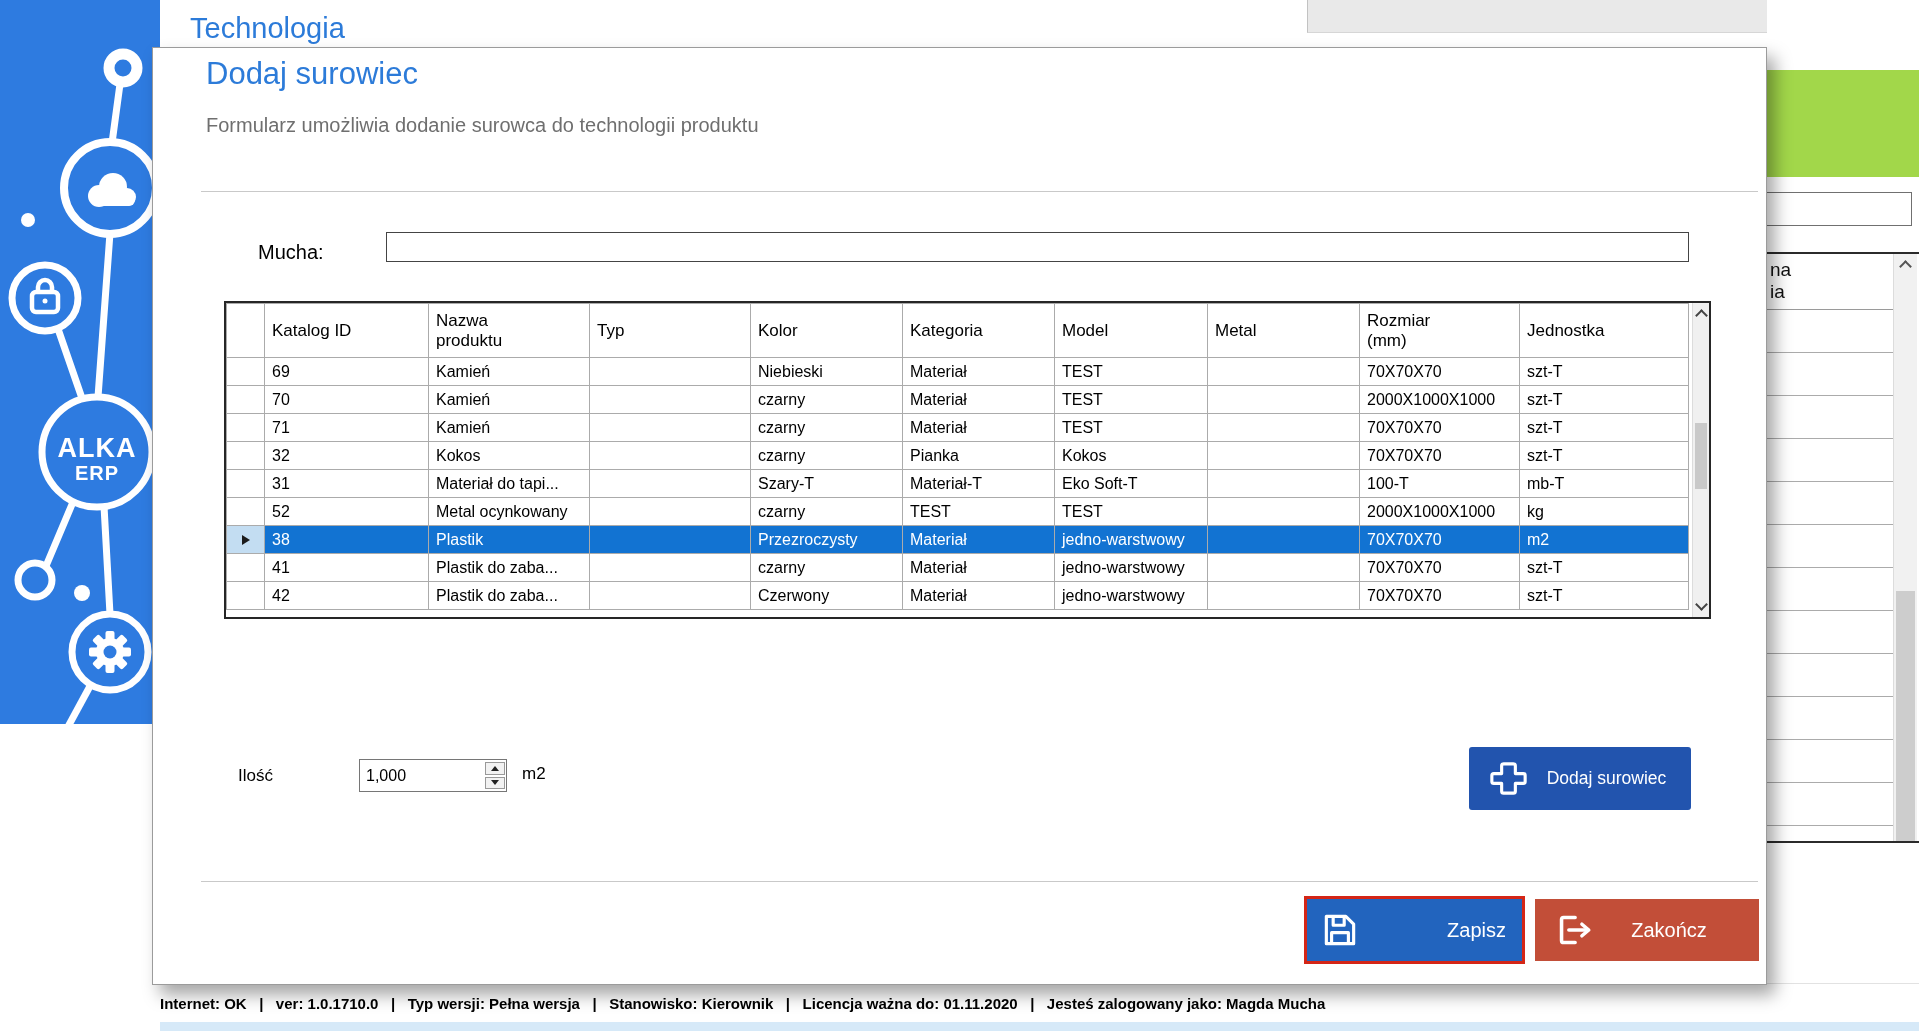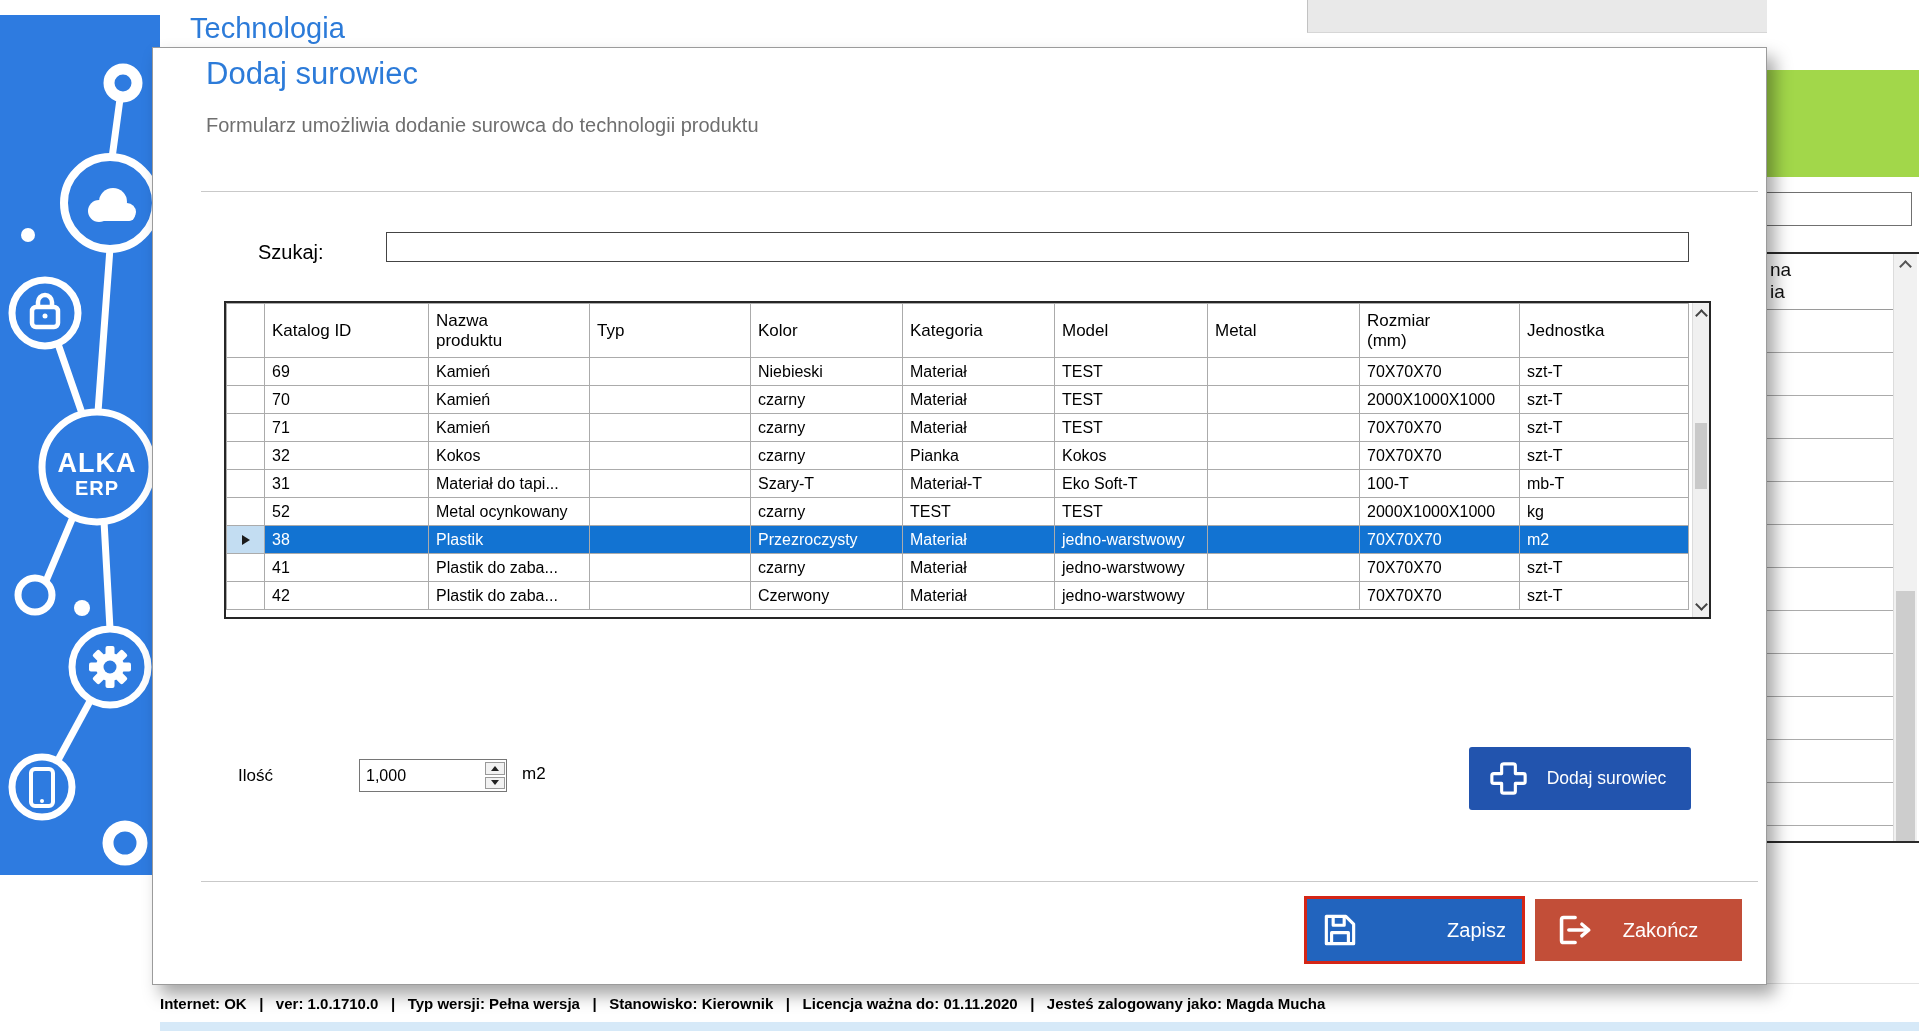--- a/index.html
+++ b/index.html
@@ -23,21 +23,21 @@
   .bg-grid{position:absolute;left:0;top:252px;width:152px;height:591px;background:#fff;border-top:2px solid #2b2b2b;border-bottom:2px solid #2b2b2b;overflow:hidden}
   .bg-grid-header{height:56px;border-bottom:1px solid #9a9a9a;padding:5px 0 0 3px;font-size:19px;line-height:22px;color:#111;width:126px}
   .bg-row{height:43px;border-bottom:1px solid #ababab;width:126px}
   .bg-scroll{position:absolute;right:2px;top:0;width:24px;height:673px;background:#F1F1F1;border-left:1px solid #dcdcdc}
   .bg-scroll .thumb{position:absolute;left:2px;top:337px;width:19px;height:290px;background:#CDCDCD}
   .chev{position:absolute;left:7px;width:9px;height:9px;border-left:2px solid #555;border-top:2px solid #555}
   .chev.up{top:8px;transform:rotate(45deg)}
   .chev.down{bottom:8px;transform:rotate(225deg)}
 
   
-  .sidebar{position:absolute;left:0;top:15px;width:160px;height:860px;background:var(--sidebar_blue);z-index:2;overflow:hidden}
+  .sidebar{position:absolute;left:0;top:0;width:160px;height:724px;background:var(--sidebar_blue);z-index:2;overflow:hidden}
   .menu-item{position:absolute;left:0;width:160px;display:flex;align-items:center;padding-left:10px;border-top:1px solid rgba(255,255,255,.55);color:#EEF5FF;cursor:pointer}
   .menu-ico{width:26px;height:26px;min-width:26px;border:2px solid #fff;border-radius:50%;display:flex;align-items:center;justify-content:center;font-size:15px;color:#fff;margin-right:14px}
   .menu-label{font-size:18px;white-space:nowrap}
 
   
   .statusbar{position:absolute;left:160px;top:983px;width:1759px;height:39px;background:#fff;line-height:39px;font-size:15px;font-weight:bold;color:#000;white-space:pre;border-top:1px solid #e2e2e2}
   .bottom-strip{position:absolute;left:160px;top:1022px;width:1759px;height:9px;background:var(--bottom_strip)}
 
   
   .modal{position:absolute;left:152px;top:47px;width:1615px;height:938px;background:#fff;border:1px solid #9b9b9b;box-shadow:8px 10px 16px rgba(0,0,0,.35);z-index:10}
@@ -70,21 +70,21 @@
   .arr-down{width:0;height:0;border-left:4px solid transparent;border-right:4px solid transparent;border-top:5px solid #222}
   .unit{position:absolute;left:369px;top:716px;font-size:17px;color:#000}
 
   .btn{display:flex;align-items:center;color:#fff;cursor:pointer}
   .add-btn{position:absolute;left:1316px;top:699px;width:222px;height:63px;background:var(--add_button_blue);border-radius:3px}
   .add-btn svg{margin-left:16px}
   .add-btn .lbl{flex:1;text-align:center;font-size:17.5px;margin-right:10px}
   .save-btn{position:absolute;left:1151px;top:848px;width:221px;height:68px;background:var(--save_button_blue);border:3px solid var(--save_border_red)}
   .save-btn svg{margin-left:12px}
   .save-btn .lbl{flex:1;text-align:right;font-size:20px;margin-right:16px}
-  .end-btn{position:absolute;left:1382px;top:851px;width:207px;height:62px;background:var(--end_button_red)}
+  .end-btn{position:absolute;left:1382px;top:851px;width:224px;height:62px;background:var(--end_button_red)}
   .end-btn svg{margin-left:14px}
   .end-btn .lbl{flex:1;text-align:center;font-size:20px;margin-right:16px}
 </style>
 </head>
 <body>
 
 <div class="screen">
 
   <div class="page-title">Technologia</div>
   <div class="titlebar"></div>
@@ -205,21 +205,21 @@
   </div>
 
   <div class="statusbar"><span>Internet: OK   |   ver: 1.0.1710.0   |   Typ wersji: Pełna wersja   |   Stanowisko: Kierownik   |   Licencja ważna do: 01.11.2020   |   Jesteś zalogowany jako: Magda Mucha</span></div>
   <div class="bottom-strip"></div>
 
   <div class="modal">
     <div class="m-title">Dodaj surowiec</div>
     <div class="m-sub">Formularz umożliwia dodanie surowca do technologii produktu</div>
     <div class="hr hr1"></div>
 
-    <label class="search-label">Szukaj:</label>
+    <label class="search-label">Mucha:</label>
     <input class="search-input" type="text" value="" style="">
 
     <div class="table-wrap">
       <table>
         <colgroup>
           <col style="width:38px">
             <col style="width:164px">
             <col style="width:161px">
             <col style="width:161px">
             <col style="width:152px">

